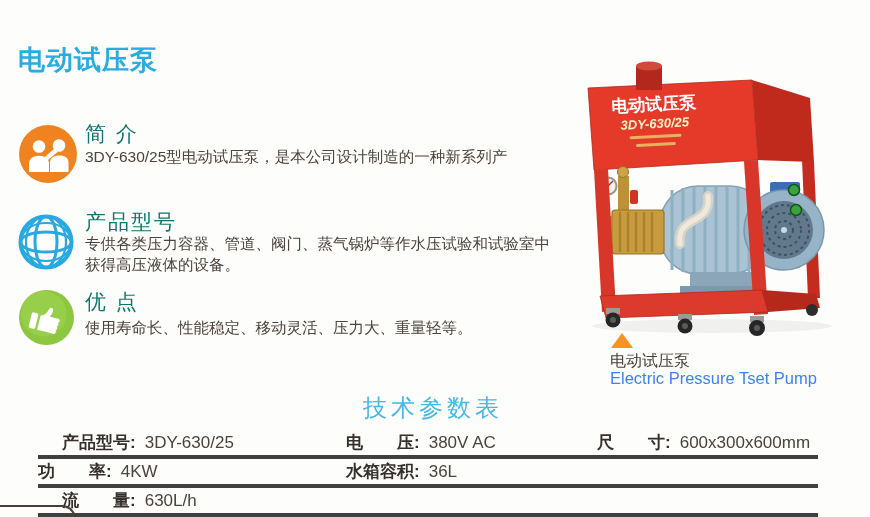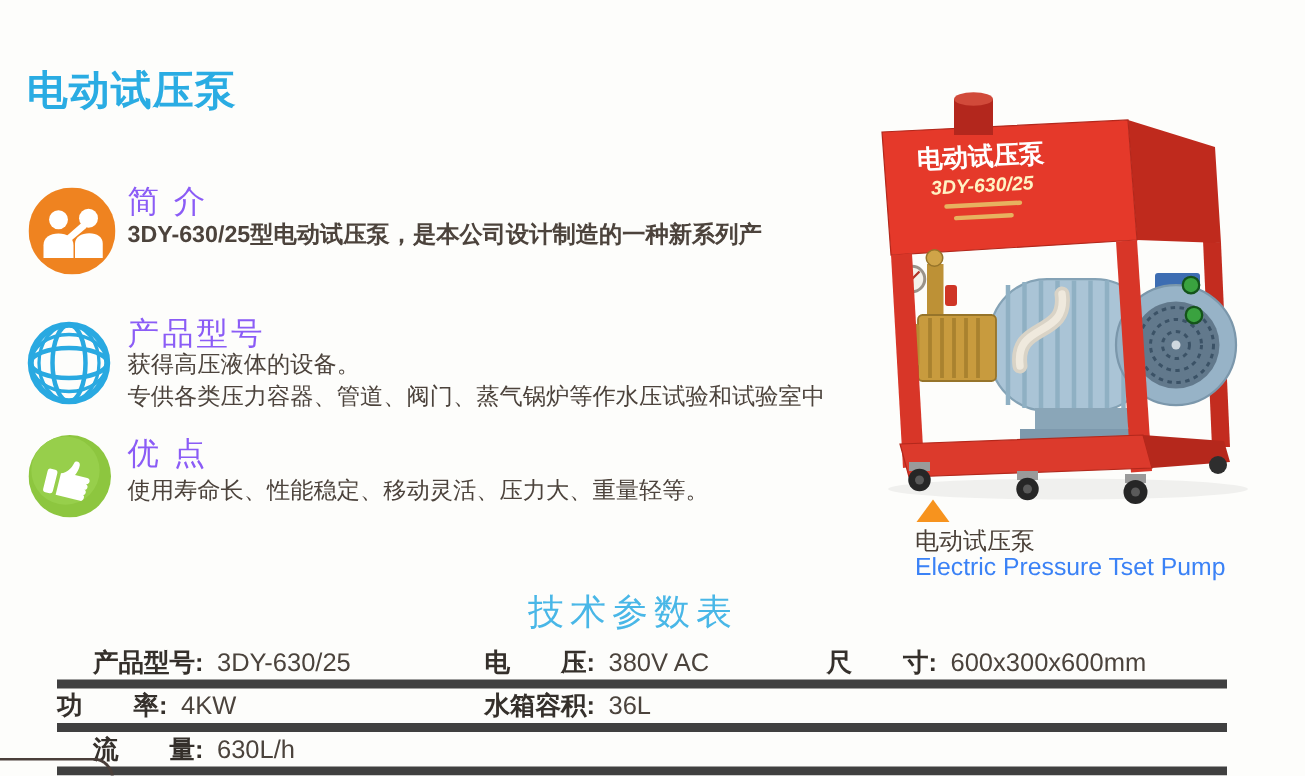--- a/index.html
+++ b/index.html
@@ -14,45 +14,46 @@
   .abs { position:absolute;margin-top:36px; }
 
   .page-title {
     left:18px; top:6px;
     font-size:27px; font-weight:800;
     color:#2aace3; letter-spacing:1px;
   }
 
   .section-icon { width:58px; height:58px; }
   .section-heading {
-    font-size:21px; color:#8b5cf6; letter-spacing:2px; font-weight:400;
+    font-size:21px; color:#0f766e; letter-spacing:2px; font-weight:400;
   }
   .section-body { font-size:15.5px; line-height:21px; color:#4c433c; }
 
   .fig-caption-cn { left:610px; top:315px; font-size:16px; color:#4a4038; }
   .fig-caption-en { left:610px; top:333px; font-size:16.5px; color:#3b82f6; }
   .fig-marker {
     left:611px; top:297px;
     width:0; height:0;
     border-left:11px solid transparent;
     border-right:11px solid transparent;
     border-bottom:15px solid #f7931e;
   }
 
   .spec-title {
-    left:352px; top:356px;
+    left:363px; top:356px;
     font-size:24px; color:#49b7e7; letter-spacing:4px;
   }
   .spec-table { left:38px; top:394px; width:780px; }
   .spec-row {
     display:grid;
     grid-template-columns:285px 228px 1fr;
     align-items:center;
     height:29px;
-    border-bottom:6px solid #404040;
+    border-bottom:4px solid #404040;
+    gap:23px;
   }
   .spec-cell { white-space:nowrap; }
   .spec-cell.c1 { padding-left:24px; }
   .spec-label { font-weight:bold; font-size:17px; color:#35302b; }
   .spec-value { font-size:17px; color:#4b433c; margin-left:9px; }
 
   .corner-decoration {
     left:-6px; bottom:-12px;
     width:82px; height:24px;
     border:2px solid #4a3f3a;
@@ -73,39 +74,39 @@
     <g fill="#ffffff">
       <circle cx="20" cy="21.5" r="6.3"></circle>
       <circle cx="40" cy="20.5" r="6.3"></circle>
       <path d="M10 47 v-8.5 c0-5 4.2-7.8 10-7.8 s10 2.8 10 7.8 V47 z"></path>
       <path d="M31 47 v-9.5 c0-4.6 4.2-7 9.5-7 s9 2.4 9 7 V47 z"></path>
       <path d="M23.5 34 L35.5 23.5 l3.2 3.4 -11.5 9.6 z"></path>
     </g>
   </svg>
 </div>
 <div class="abs section-heading" style="left:85px; top:84px;">简 介</div>
-<div class="abs section-body" style="left:85px; top:110px;font-weight:bold;">
+<div class="abs section-body" style="left:85px; top:110px;">
   <div>3DY-630/25型电动试压泵，是本公司设计制造的一种新系列产</div>
 </div>
 
 <div class="abs" style="left:17px; top:177px;">
   <svg class="section-icon" viewBox="0 0 58 58">
     <g fill="none" stroke="#29a9e1">
       <circle cx="29" cy="29" r="25.5" stroke-width="4"></circle>
       <ellipse cx="29" cy="29" rx="11" ry="25.5" stroke-width="3"></ellipse>
       <ellipse cx="29" cy="29" rx="20" ry="25.5" stroke-width="2.2"></ellipse>
       <ellipse cx="29" cy="29" rx="25.5" ry="10" stroke-width="3"></ellipse>
       <ellipse cx="29" cy="29" rx="25.5" ry="19" stroke-width="2.2"></ellipse>
     </g>
   </svg>
 </div>
 <div class="abs section-heading" style="left:85px; top:172px;">产品型号</div>
 <div class="abs section-body" style="left:85px; top:197px;">
+  <div>专供各类压力容器、管道、阀门、蒸气锅炉等作水压试验和试验室中</div>
   <div>获得高压液体的设备。</div>
-  <div>专供各类压力容器、管道、阀门、蒸气锅炉等作水压试验和试验室中</div>
 </div>
 
 <div class="abs" style="left:19px; top:254px;">
   <svg class="section-icon" style="width:55px;height:55px;" viewBox="0 0 58 58">
     <circle cx="29" cy="29" r="29" fill="#8dc63f"></circle>
     <circle cx="26" cy="25" r="24" fill="#97cf4b"></circle>
     <g transform="rotate(14 29 29)" fill="#ffffff">
       <rect x="13" y="27" width="7" height="17" rx="2"></rect>
       <path d="M22.5 44 V28.5 c4-1.5 6.3-5 7.3-9.3 .5-2.2 4-2 4.2 .6 .2 2.5-.6 5.3-1.6 7.5 h8.8 c3 0 3 4.4 0 4.4 2.4 0 2.4 4 0 4 2 0 2 3.8 0 3.8 1.7 0 1.5 4.5-1 4.5 z"></path>
     </g>

